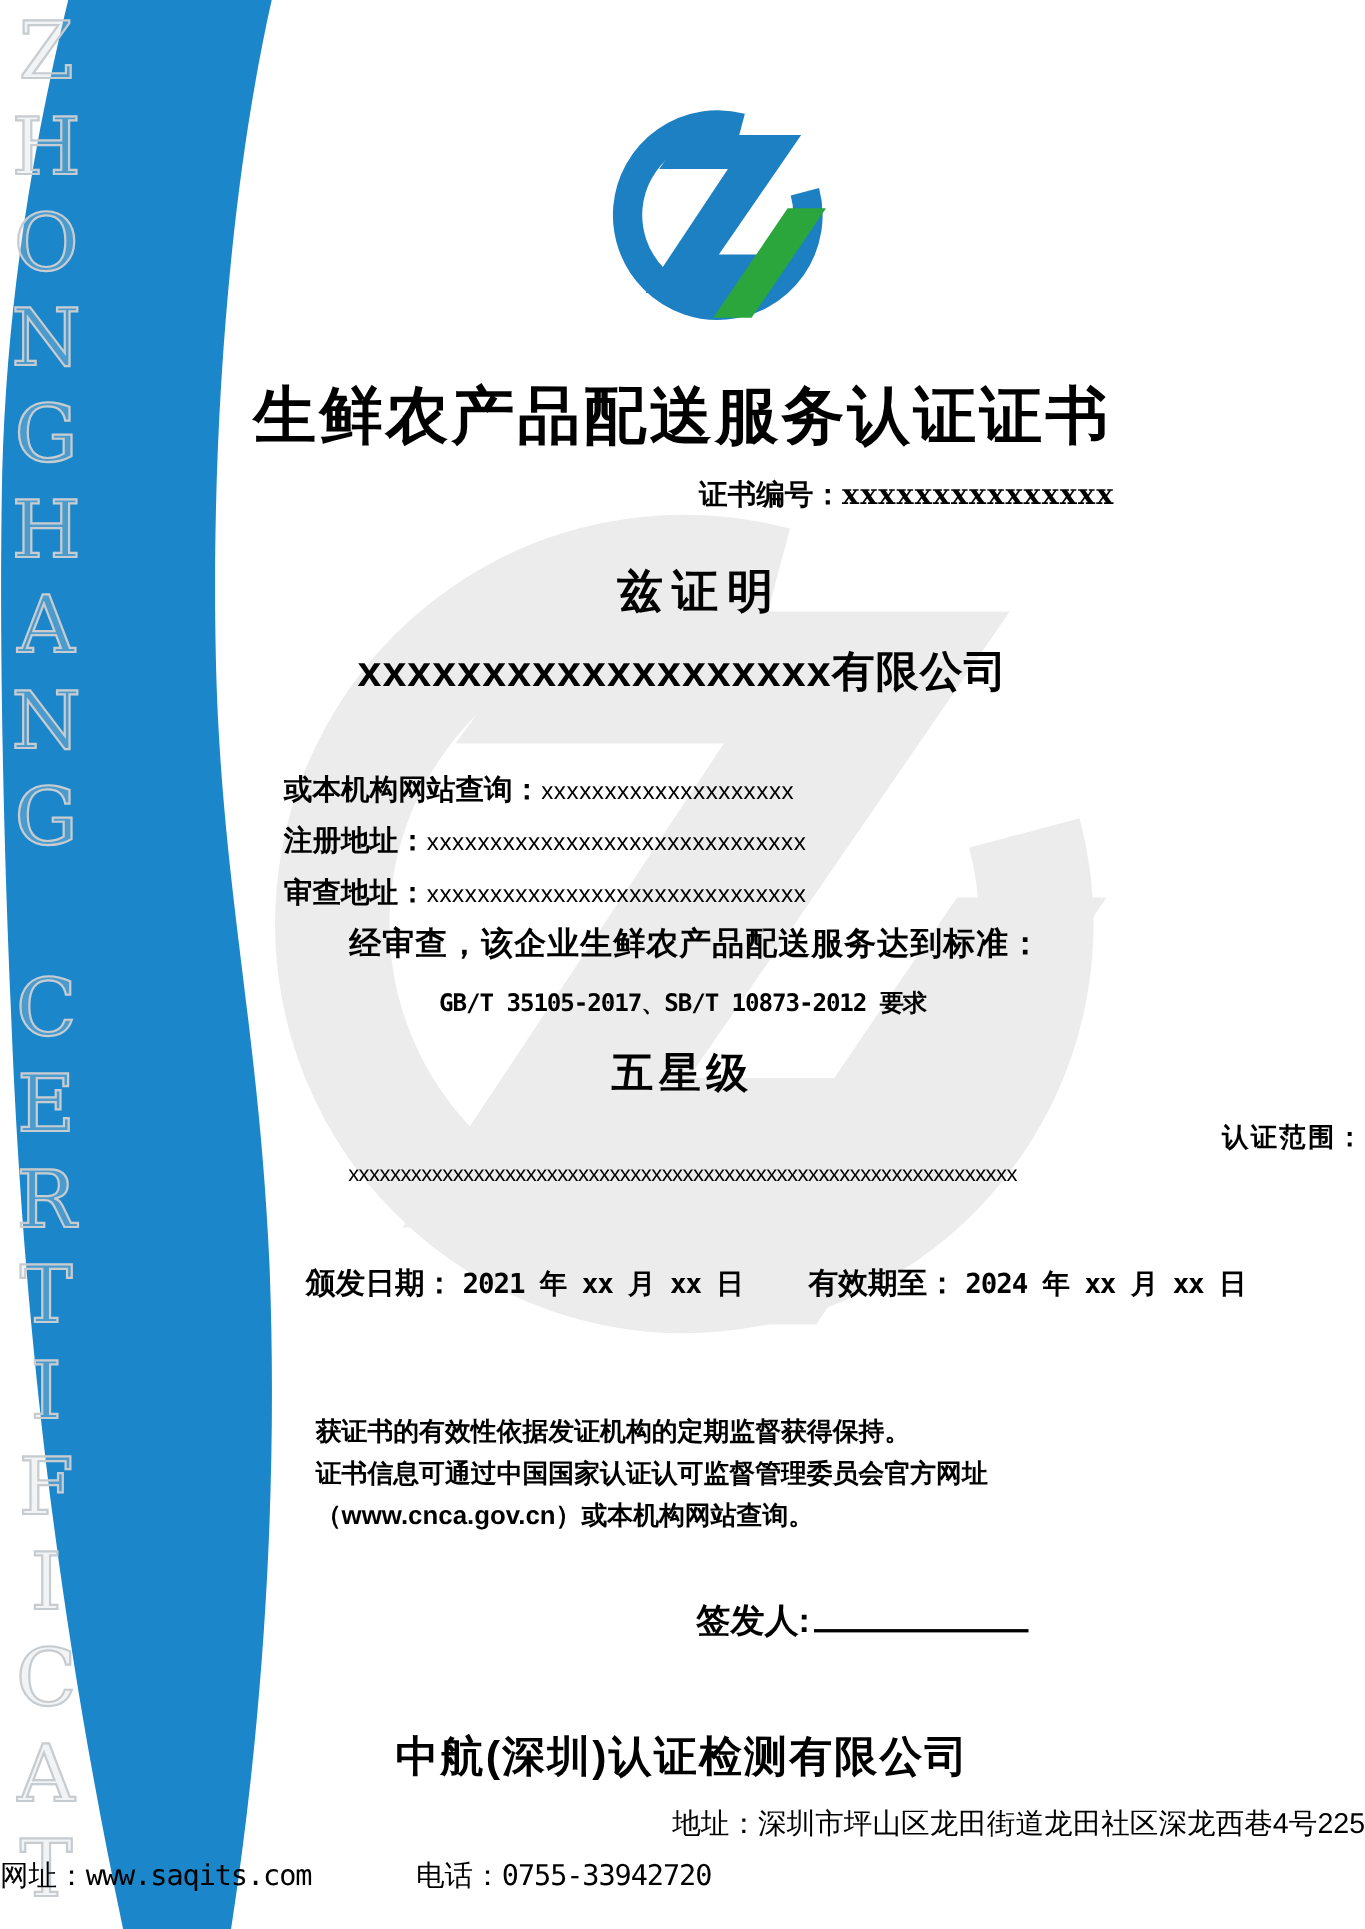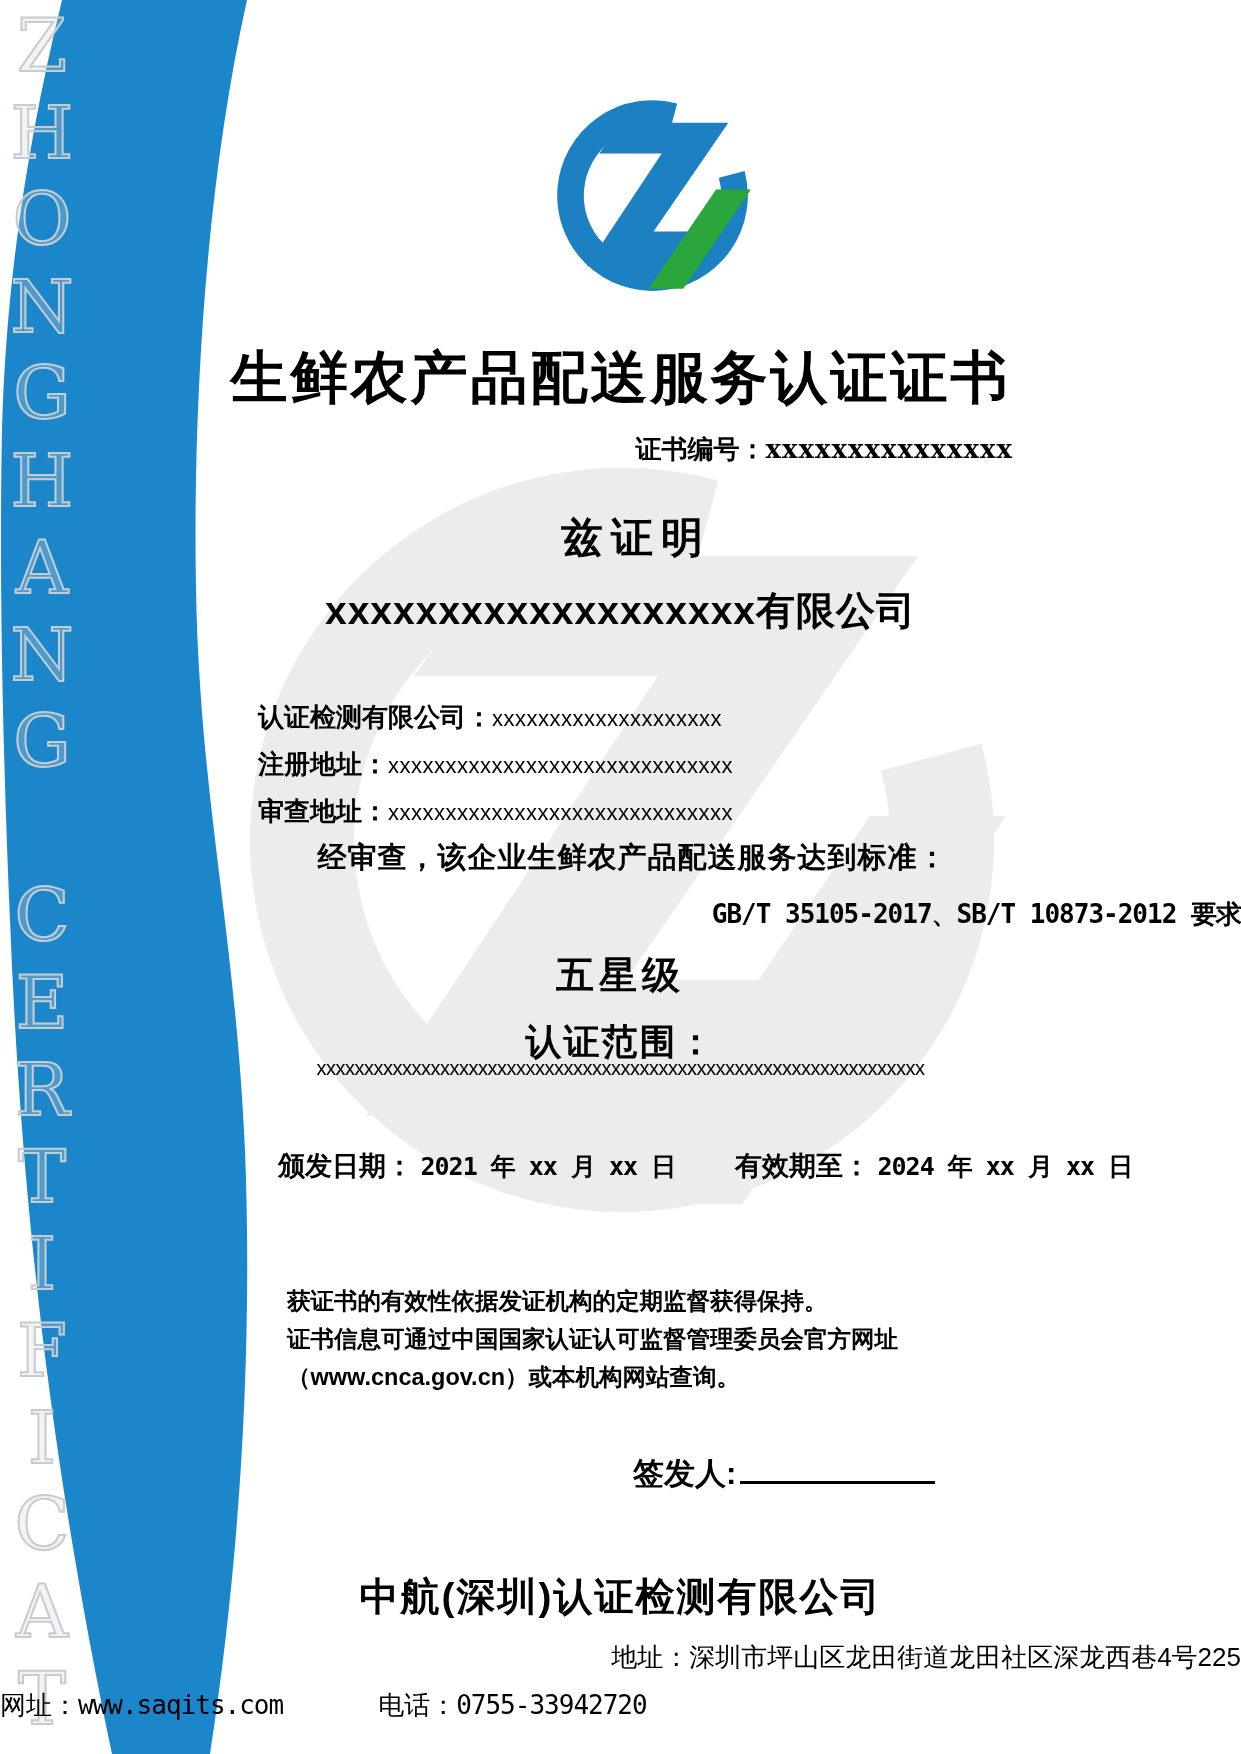--- a/index.html
+++ b/index.html
@@ -43,23 +43,23 @@
   .certify{top:510px;font-size:42px;font-weight:700;letter-spacing:8px;padding-left:31px;}
   .company{top:584px;font-size:39px;font-weight:600;letter-spacing:1px;}
 
   .field-row{left:258px;font-size:26px;font-weight:700;}
   .field-row .val{font-weight:400;font-size:22px;letter-spacing:0.5px;}
   .row-credit{top:700px;}
   .row-reg{top:747px;}
   .row-audit{top:794px;}
 
   .statement{top:838px;font-size:29px;font-weight:700;letter-spacing:1px;margin-left:24px;}
-  .standards{top:897px;font-size:26px;font-weight:600;font-family:"DejaVu Sans Mono",monospace;letter-spacing:-1px;text-align:right;}
+  .standards{top:897px;font-size:22px;font-weight:600;font-family:"DejaVu Sans Mono",monospace;letter-spacing:-1px;}
   .rating{top:950px;font-size:38px;font-weight:700;letter-spacing:5px;}
-  .scope-label{top:1018px;font-size:36px;font-weight:700;letter-spacing:2px;}
+  .scope-label{top:1018px;font-size:24px;font-weight:700;letter-spacing:2px;text-align:right;}
   .scope-value{top:1057px;font-size:20px;font-weight:400;letter-spacing:-0.5px;}
 
   .dates{top:1148px;left:278px;display:flex;font-size:27px;font-weight:700;}
   .date-group{white-space:nowrap;}
   .date-group:first-child{width:457px;}
   .dates .val{font-family:"DejaVu Sans Mono",monospace;font-weight:600;font-size:25px;letter-spacing:-1px;}
 
   .notes{top:1282px;left:287px;width:726px;font-size:23.5px;font-weight:600;line-height:1.62;}
   .notes p{margin:0;}
 
@@ -117,21 +117,21 @@
 
     <div class="abs cert-line">
       <span>证书编号：</span><span class="val">xxxxxxxxxxxxxxx</span>
     </div>
 
     <div class="abs centered certify">兹证明</div>
 
     <div class="abs centered company">xxxxxxxxxxxxxxxxxxx有限公司</div>
 
     <div class="abs field-row row-credit">
-      <span>认证检测有限公司：</span><span class="val">xxxxxxxxxxxxxxxxxxxx</span>
+      <span>或本机构网站查询：</span><span class="val">xxxxxxxxxxxxxxxxxxxx</span>
     </div>
     <div class="abs field-row row-reg">
       <span>注册地址：</span><span class="val">xxxxxxxxxxxxxxxxxxxxxxxxxxxxxx</span>
     </div>
     <div class="abs field-row row-audit">
       <span>审查地址：</span><span class="val">xxxxxxxxxxxxxxxxxxxxxxxxxxxxxx</span>
     </div>
 
     <div class="abs centered statement">经审查，该企业生鲜农产品配送服务达到标准：</div>
 

